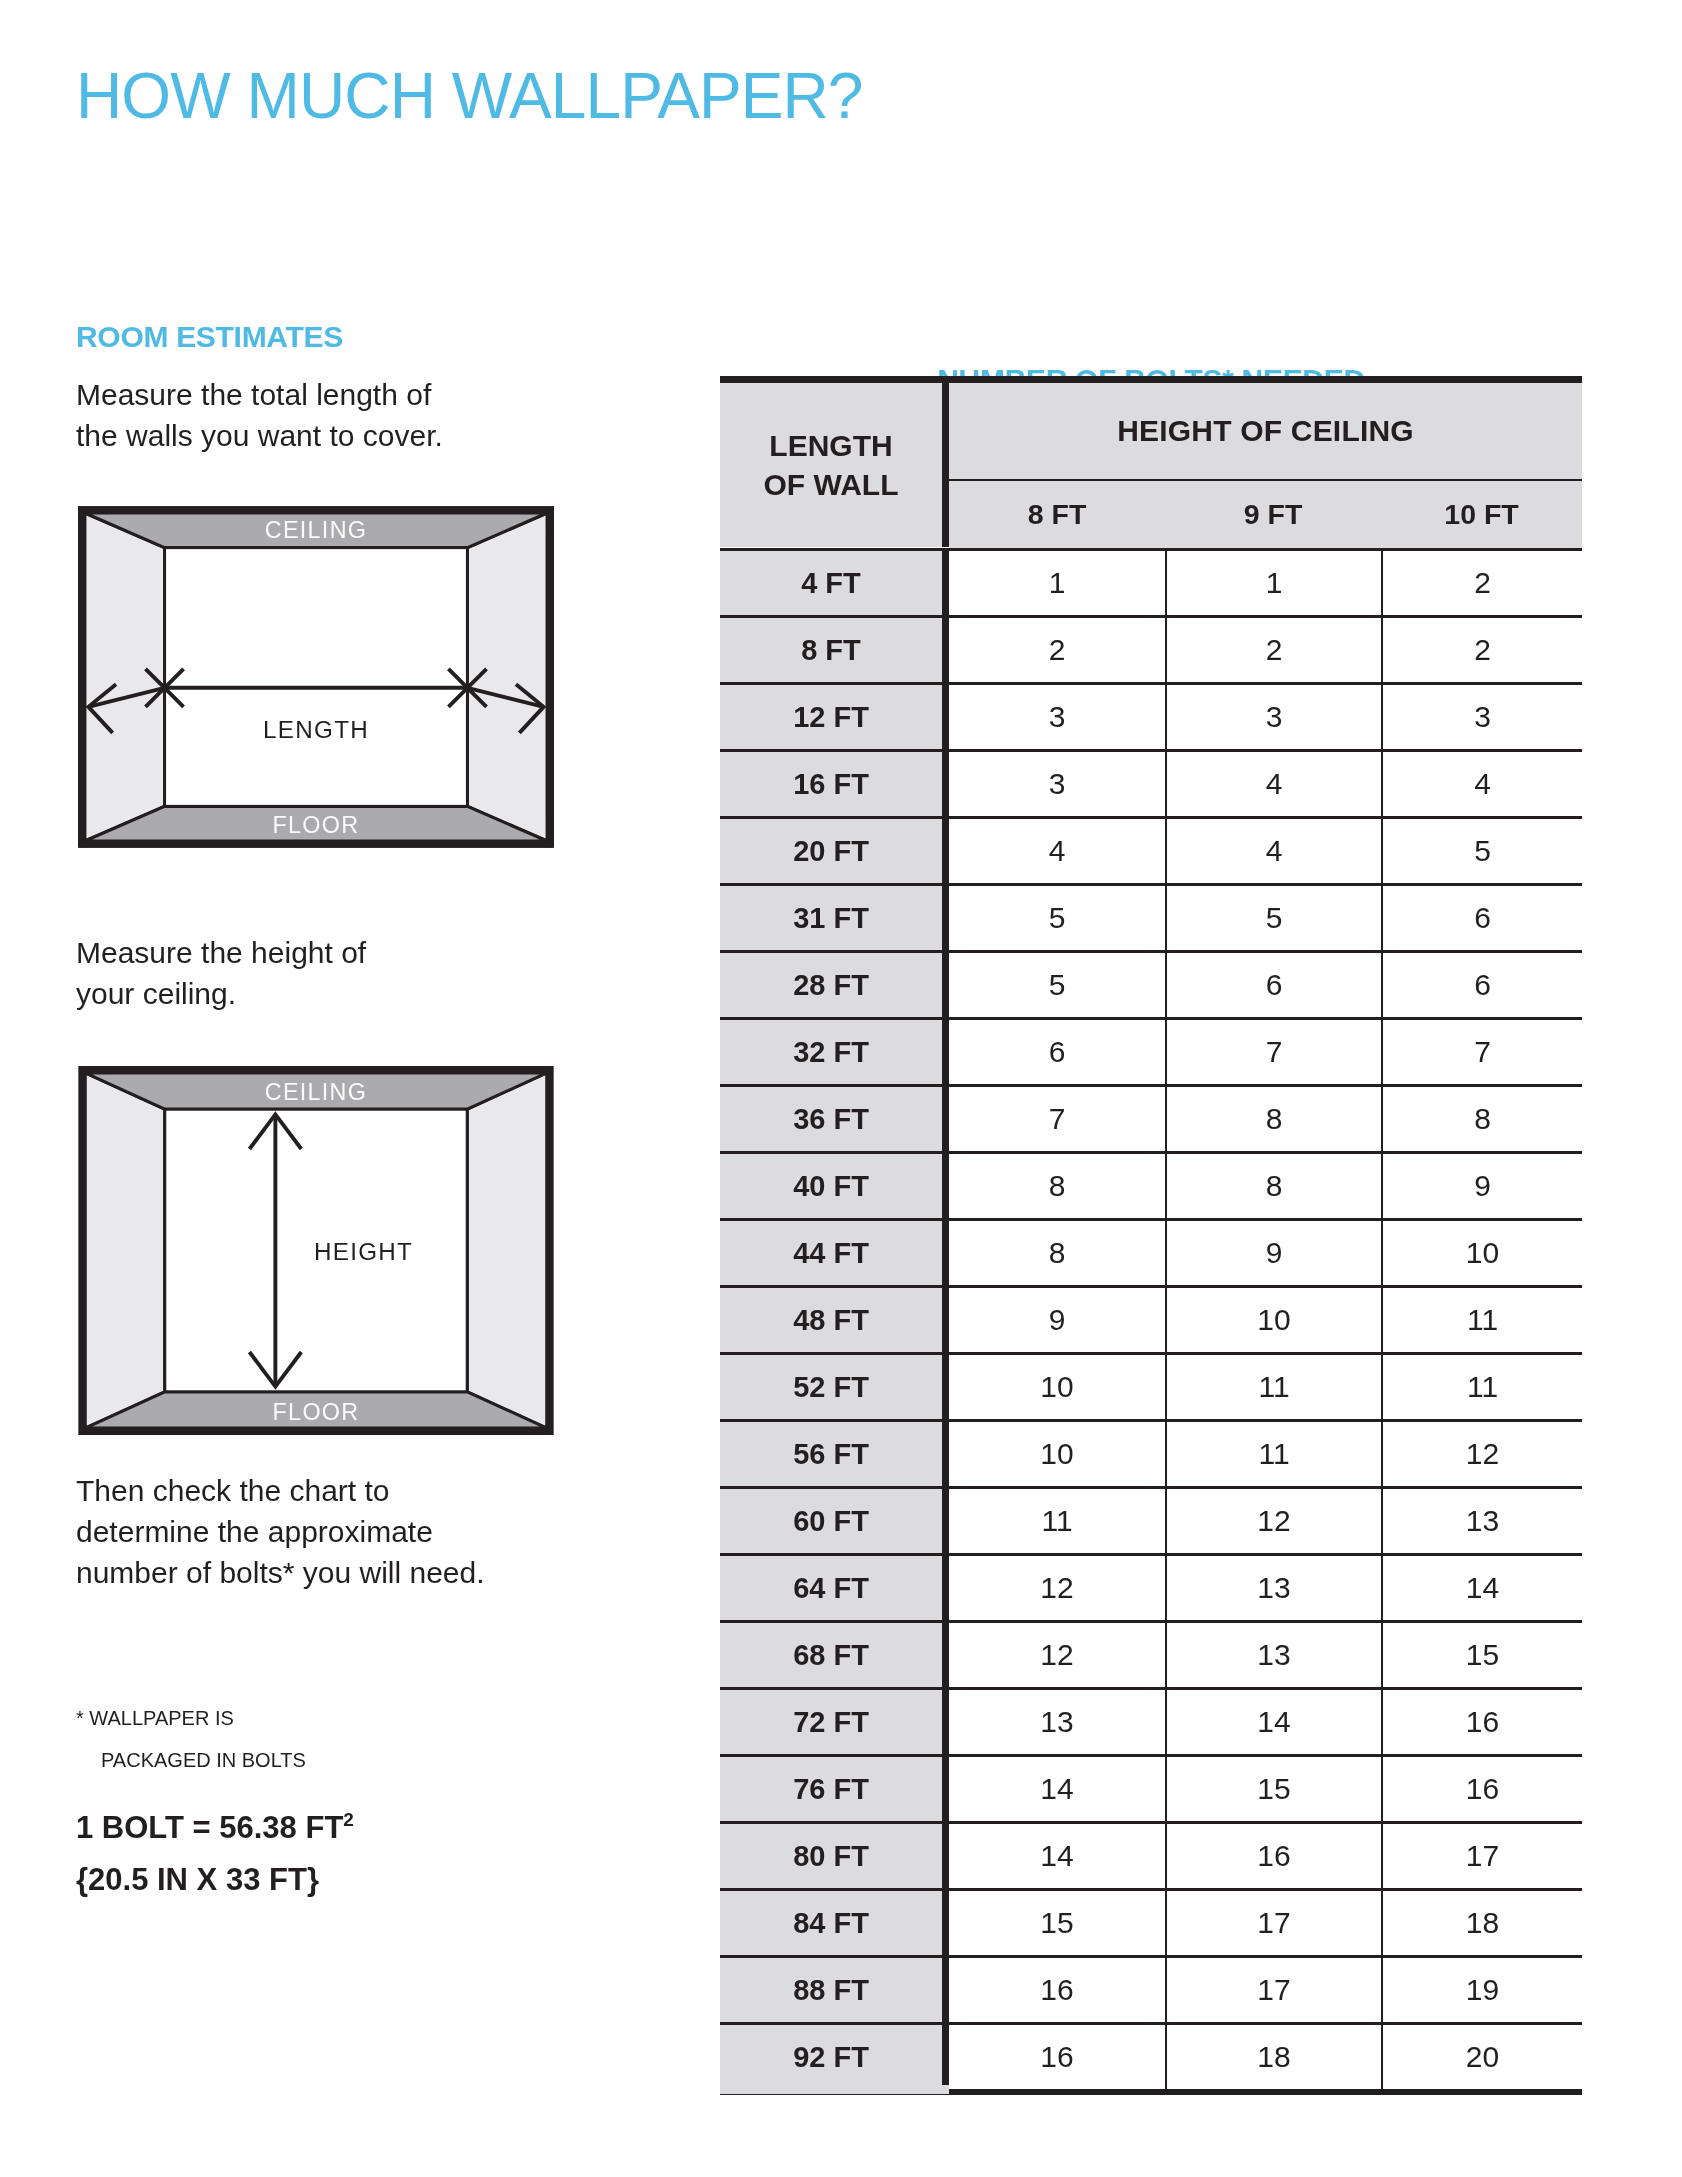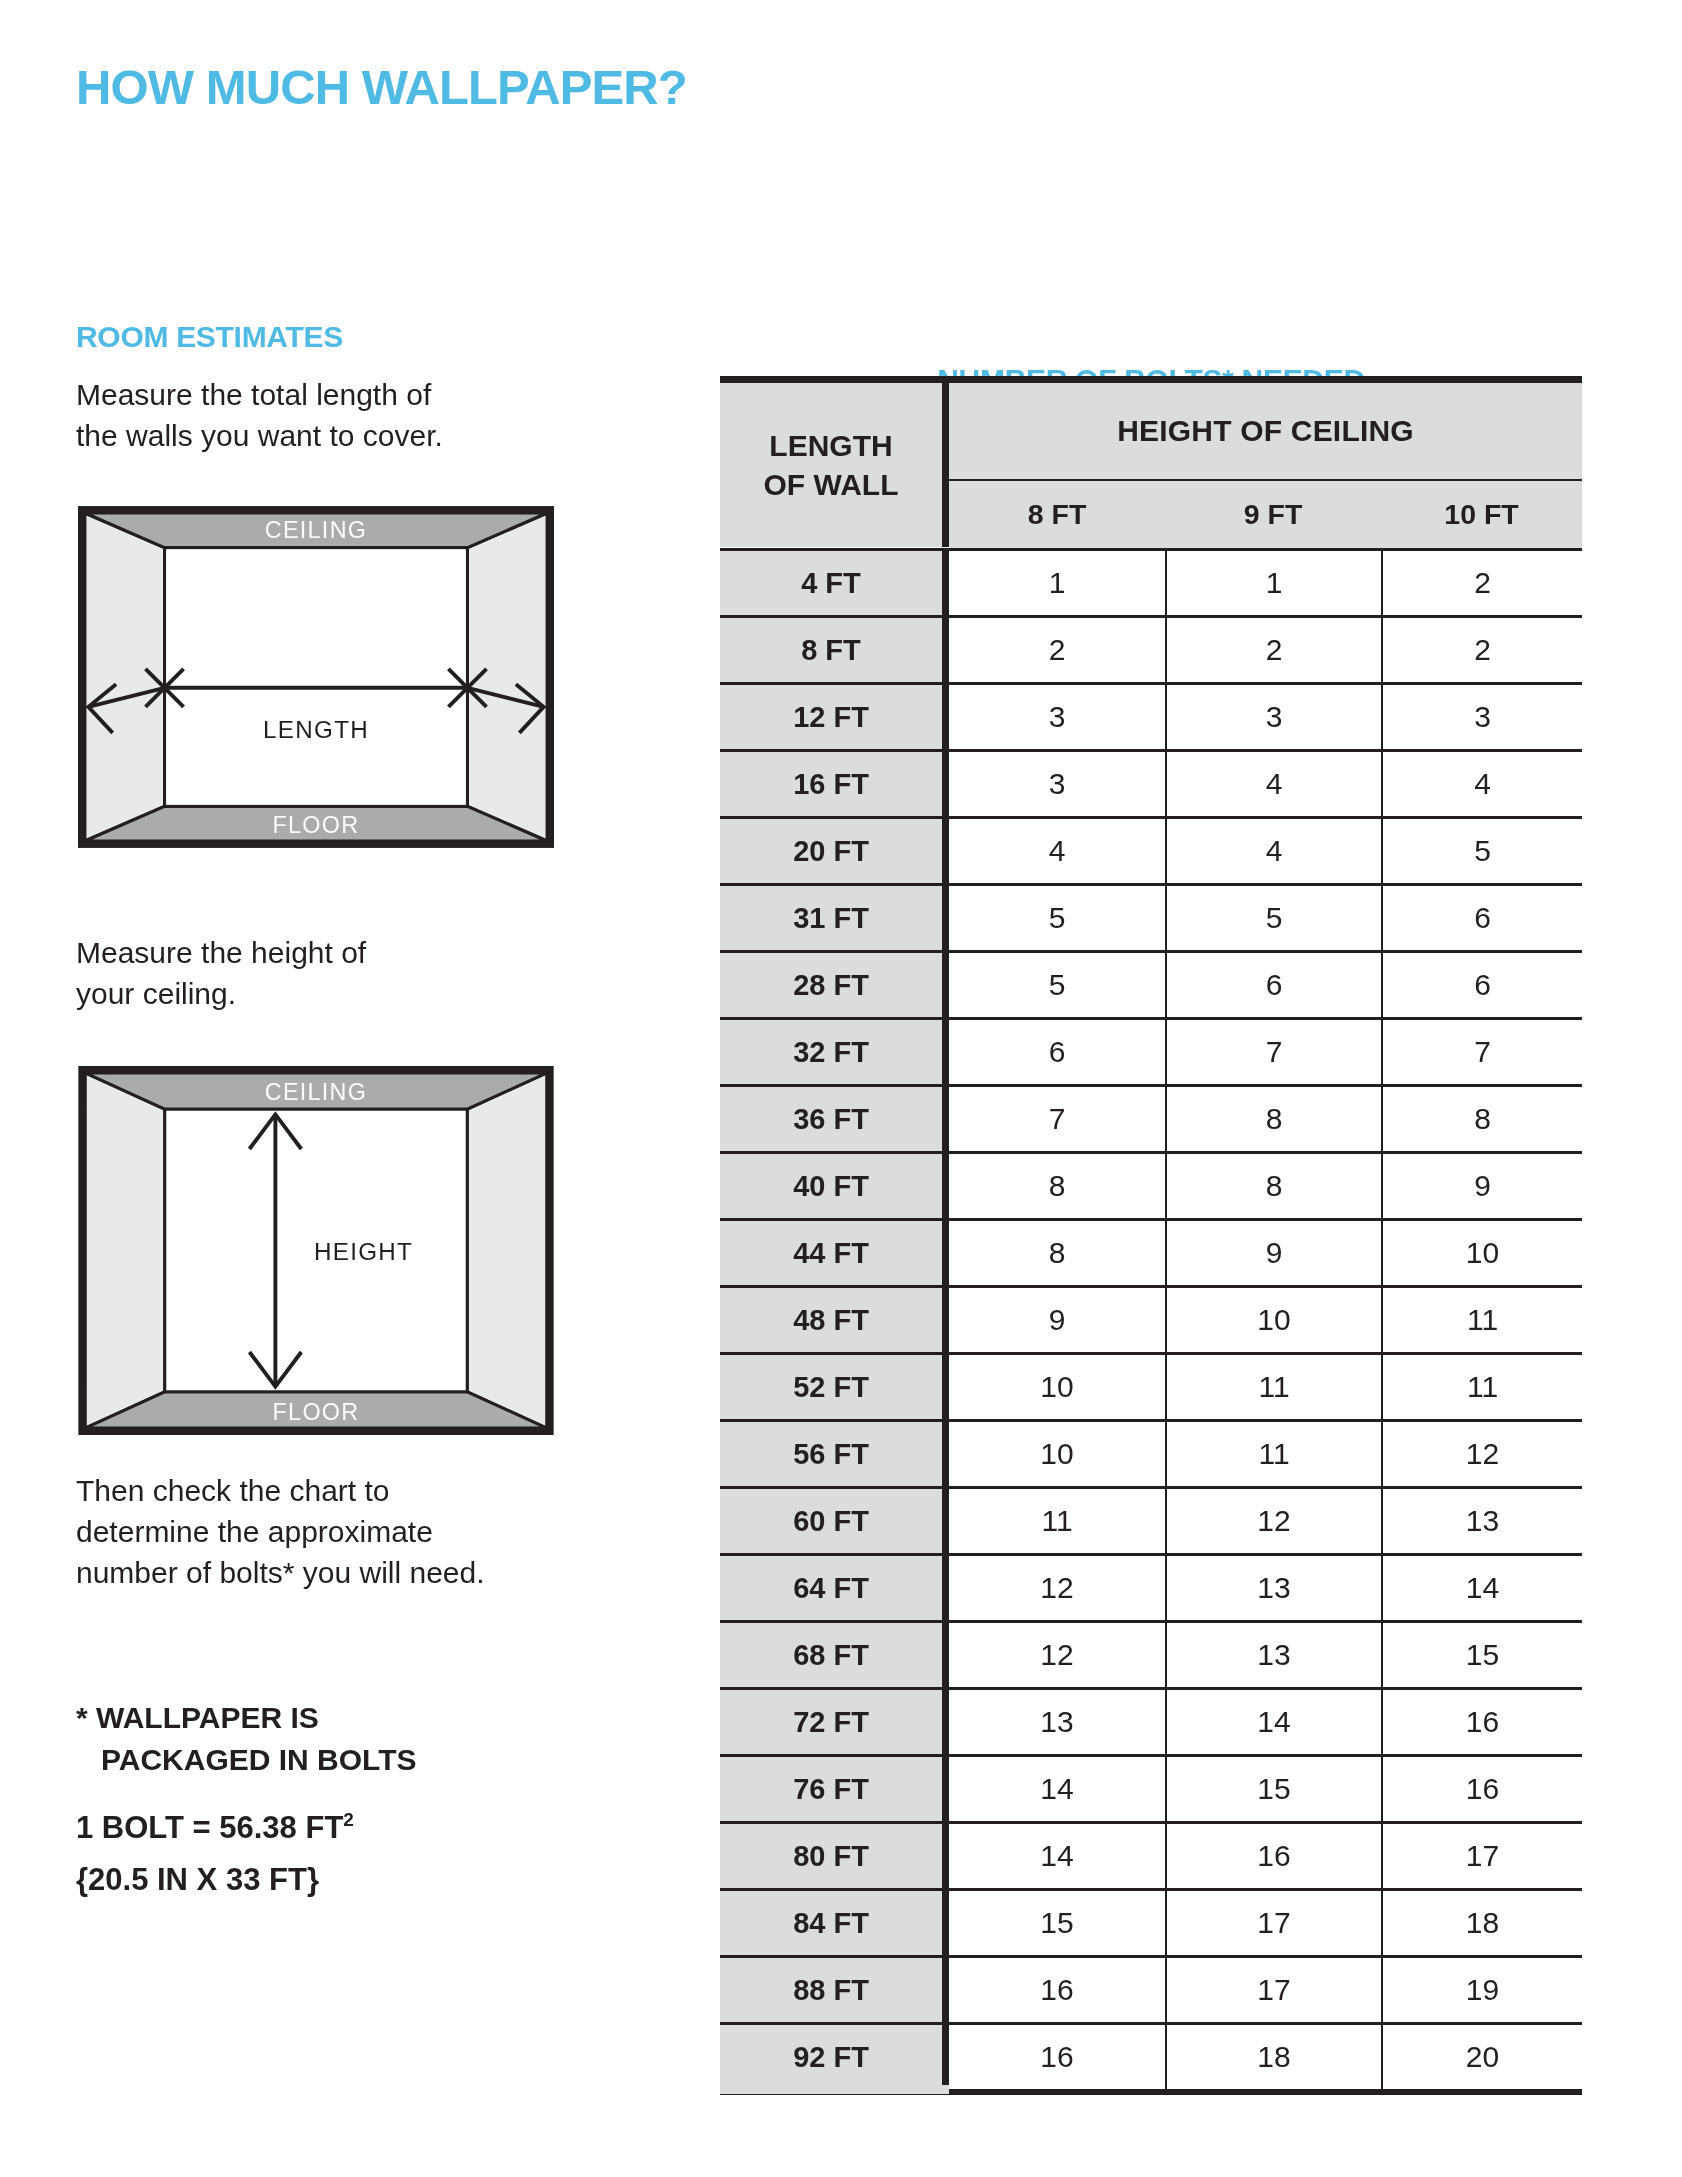--- a/index.html
+++ b/index.html
@@ -11,33 +11,33 @@
     --wallgray: #E9E9EB;
   }
   * { margin:0; padding:0; box-sizing:border-box; }
   body { background:#ffffff; }
   .page {
     position:relative; width:1683px; height:2177px; background:#ffffff;
     font-family:"Liberation Sans", sans-serif; color:var(--ink); overflow:hidden;
   }
   .title {
     position:absolute; left:76px; top:59px;
-    font-size:49px; font-weight:bold; color:var(--accent); letter-spacing:-0.9px;
+    font-size:64px; font-weight:normal; color:var(--accent); letter-spacing:-0.9px;
   }
   .sec-heading {
     position:absolute; font-size:30px; font-weight:bold; color:var(--accent);
     letter-spacing:-0.3px;
   }
   .sec-heading.left-head { left:76px; top:320px; }
   .sec-heading.table-head { left:720px; width:862px; top:320px; text-align:center;margin-top:43px; }
   .para { position:absolute; left:76px; font-size:30px; line-height:41px; }
   .para.p1 { top:374px; }
   .para.p2 { top:932px; }
   .para.p3 { top:1470px; }
-  .footnote { position:absolute; left:76px; top:1697px; font-size:30px; font-weight:bold; line-height:42px; }
+  .footnote { position:absolute; left:76px; top:1697px; font-size:20px; font-weight:normal; line-height:42px; }
   .footnote .line2 { padding-left:25px; }
   .boltspec { position:absolute; left:76px; top:1804px; font-size:31px; font-weight:bold; line-height:48px; }
   .sup { font-size:19px; position:relative; top:-12px; }
 
   .diagram { position:absolute; left:78px; width:476px; }
   .diagram.d1 { top:506px; height:342px; }
   .diagram.d2 { top:1066px; height:369px; }
   .outer-frame { fill:#ffffff; stroke:var(--line); stroke-width:8; }
   .ceil-floor { fill:var(--ceilgray); stroke:var(--line); stroke-width:3.5; }
   .side-wall { fill:var(--wallgray); stroke:var(--line); stroke-width:3.5; }

